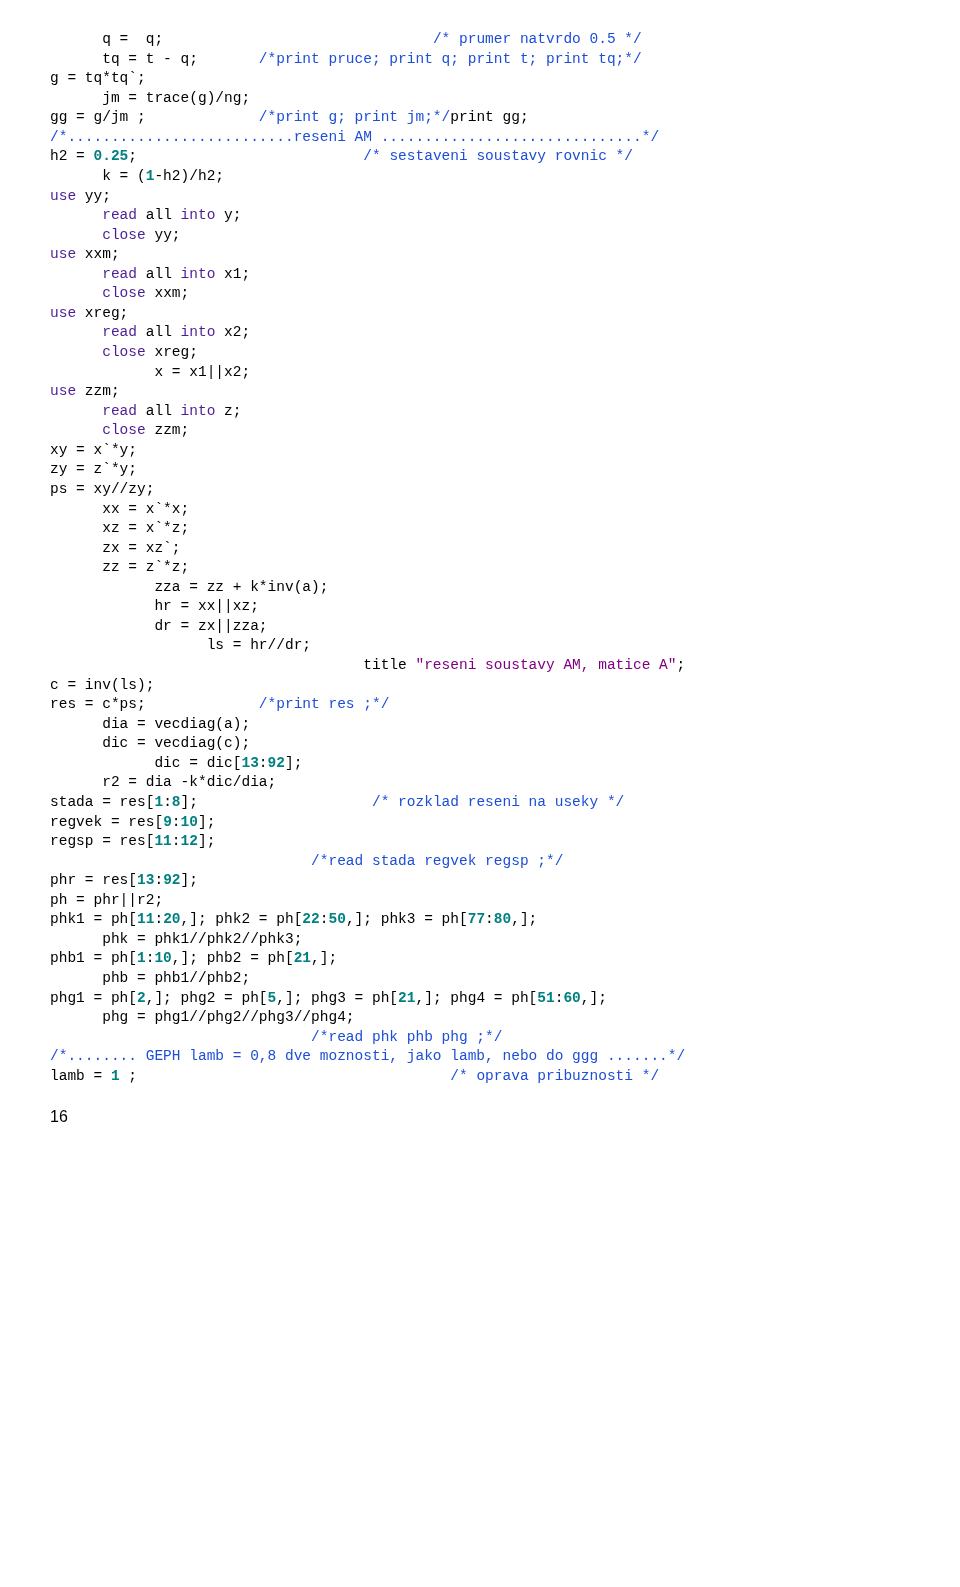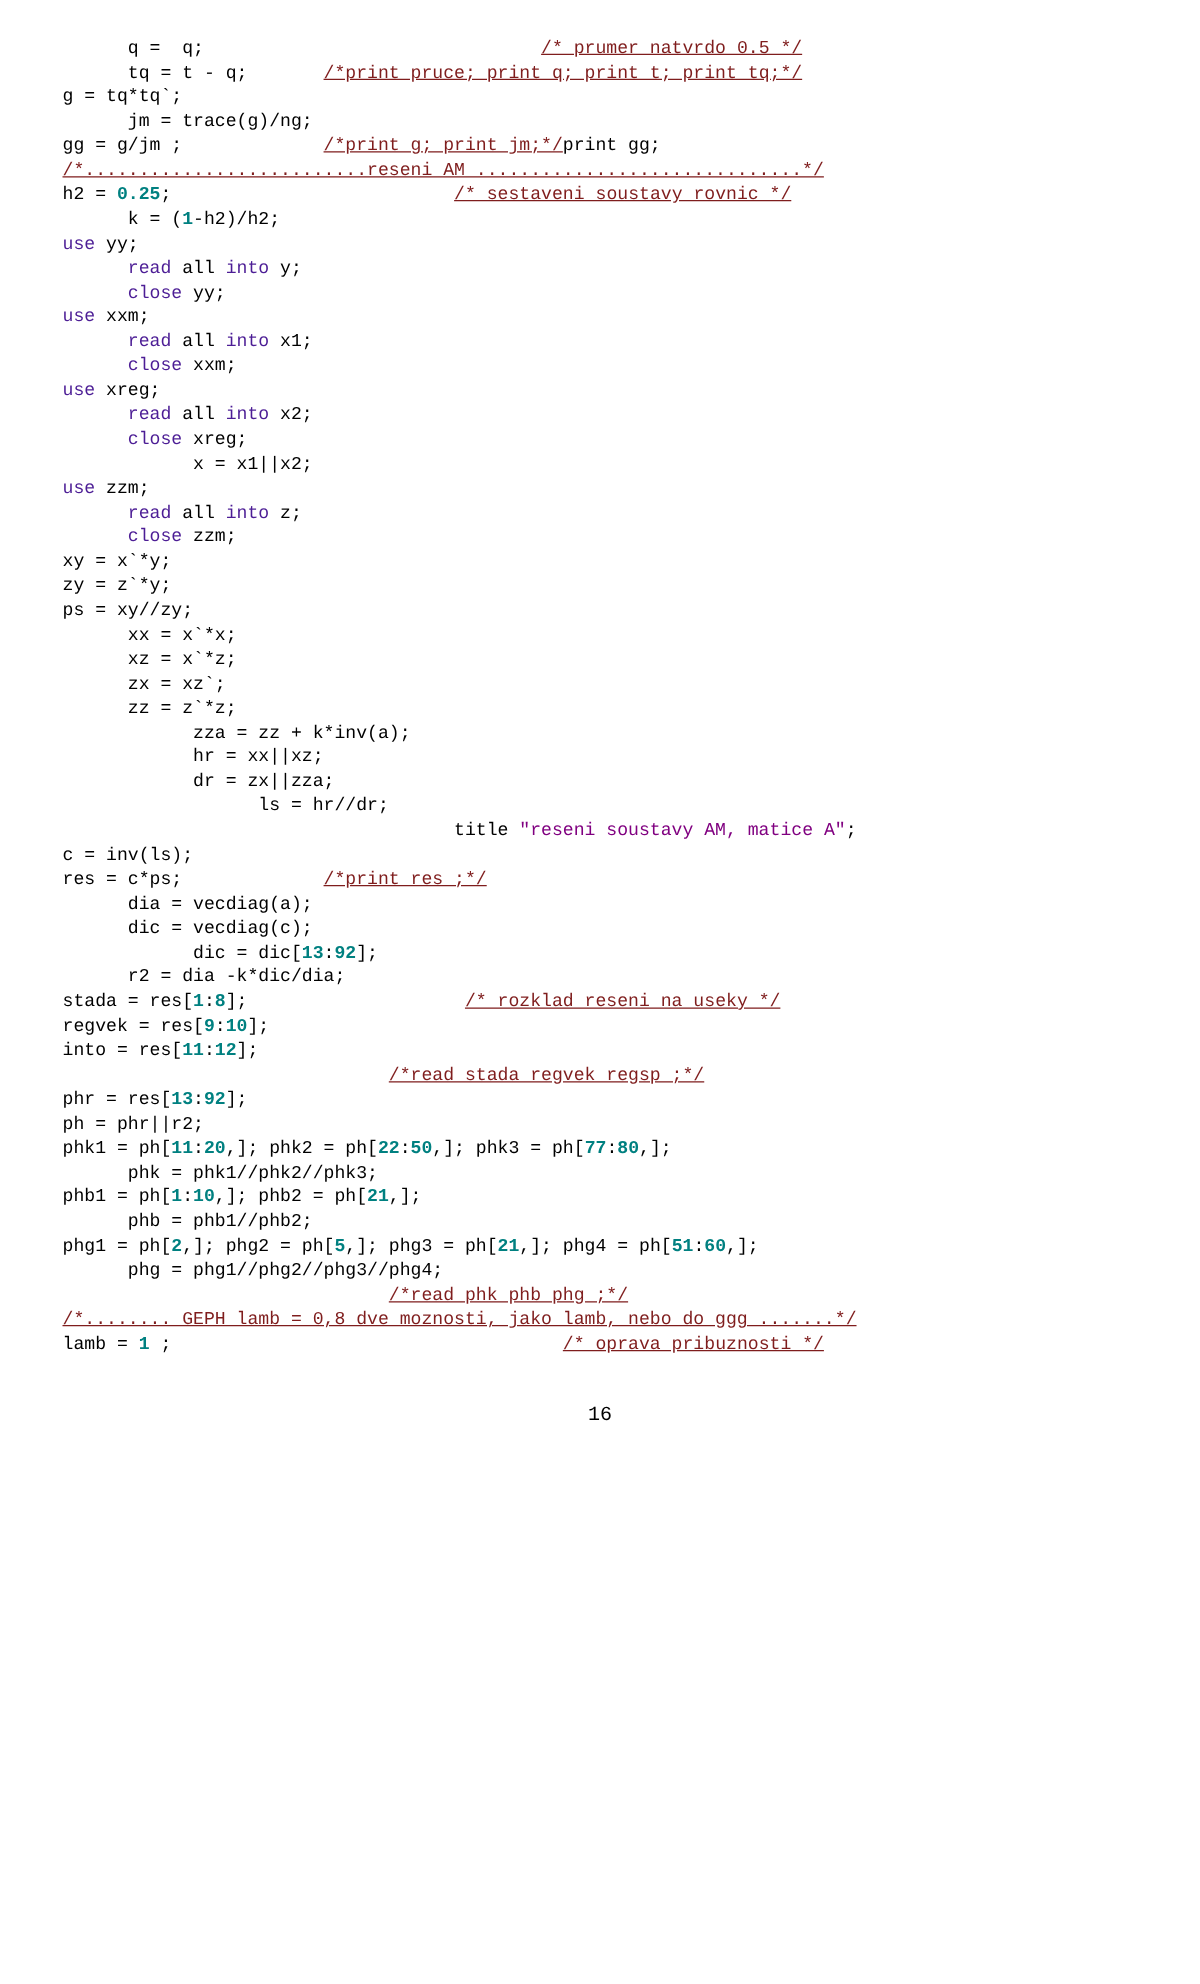--- a/index.html
+++ b/index.html
@@ -12,27 +12,26 @@
     color: #000;
     width: 860px;
   }
   pre {
     margin: 0;
     font-family: inherit;
     white-space: pre;
   }
   .kw { color: #4c1d95; }
   .num { color: #008080; font-weight: bold; }
-  .cm { color: #7f1d1d; text-decoration: underline; }
+  .cm { color: #1d4ed8; }
   .str { color: #800080; }
   .pagenum {
-    text-align: center;
-    font-family: Liberation Mono, monospace;
+    font-family: Liberation Sans, sans-serif;
     font-size: 16px;
-    margin-top: 36px;
+    margin-top: 20px;
   }
 </style>
 </head>
 <body>
 
 <pre id="code-block"><span>      q =  q;                               </span><span class="cm">/* prumer natvrdo 0.5 */</span>
 <span>      tq = t - q;       </span><span class="cm">/*print pruce; print q; print t; print tq;*/</span>
 <span>g = tq*tq`;</span>
 <span>      jm = trace(g)/ng;</span>
 <span>gg = g/jm ;             </span><span class="cm">/*print g; print jm;*/</span><span>print gg;</span>
@@ -65,21 +64,21 @@
 <span>                  ls = hr//dr;</span>
 <span>                                    title </span><span class="str">"reseni soustavy AM, matice A"</span><span>;</span>
 <span>c = inv(ls);</span>
 <span>res = c*ps;             </span><span class="cm">/*print res ;*/</span>
 <span>      dia = vecdiag(a);</span>
 <span>      dic = vecdiag(c);</span>
 <span>            dic = dic[</span><span class="num">13</span><span>:</span><span class="num">92</span><span>];</span>
 <span>      r2 = dia -k*dic/dia;</span>
 <span>stada = res[</span><span class="num">1</span><span>:</span><span class="num">8</span><span>];                    </span><span class="cm">/* rozklad reseni na useky */</span>
 <span>regvek = res[</span><span class="num">9</span><span>:</span><span class="num">10</span><span>];</span>
-<span>into = res[</span><span class="num">11</span><span>:</span><span class="num">12</span><span>];</span>
+<span>regsp = res[</span><span class="num">11</span><span>:</span><span class="num">12</span><span>];</span>
 <span>                              </span><span class="cm">/*read stada regvek regsp ;*/</span>
 <span>phr = res[</span><span class="num">13</span><span>:</span><span class="num">92</span><span>];</span>
 <span>ph = phr||r2;</span>
 <span>phk1 = ph[</span><span class="num">11</span><span>:</span><span class="num">20</span><span>,]; phk2 = ph[</span><span class="num">22</span><span>:</span><span class="num">50</span><span>,]; phk3 = ph[</span><span class="num">77</span><span>:</span><span class="num">80</span><span>,];</span>
 <span>      phk = phk1//phk2//phk3;</span>
 <span>phb1 = ph[</span><span class="num">1</span><span>:</span><span class="num">10</span><span>,]; phb2 = ph[</span><span class="num">21</span><span>,];</span>
 <span>      phb = phb1//phb2;</span>
 <span>phg1 = ph[</span><span class="num">2</span><span>,]; phg2 = ph[</span><span class="num">5</span><span>,]; phg3 = ph[</span><span class="num">21</span><span>,]; phg4 = ph[</span><span class="num">51</span><span>:</span><span class="num">60</span><span>,];</span>
 <span>      phg = phg1//phg2//phg3//phg4;</span>
 <span>                              </span><span class="cm">/*read phk phb phg ;*/</span>

